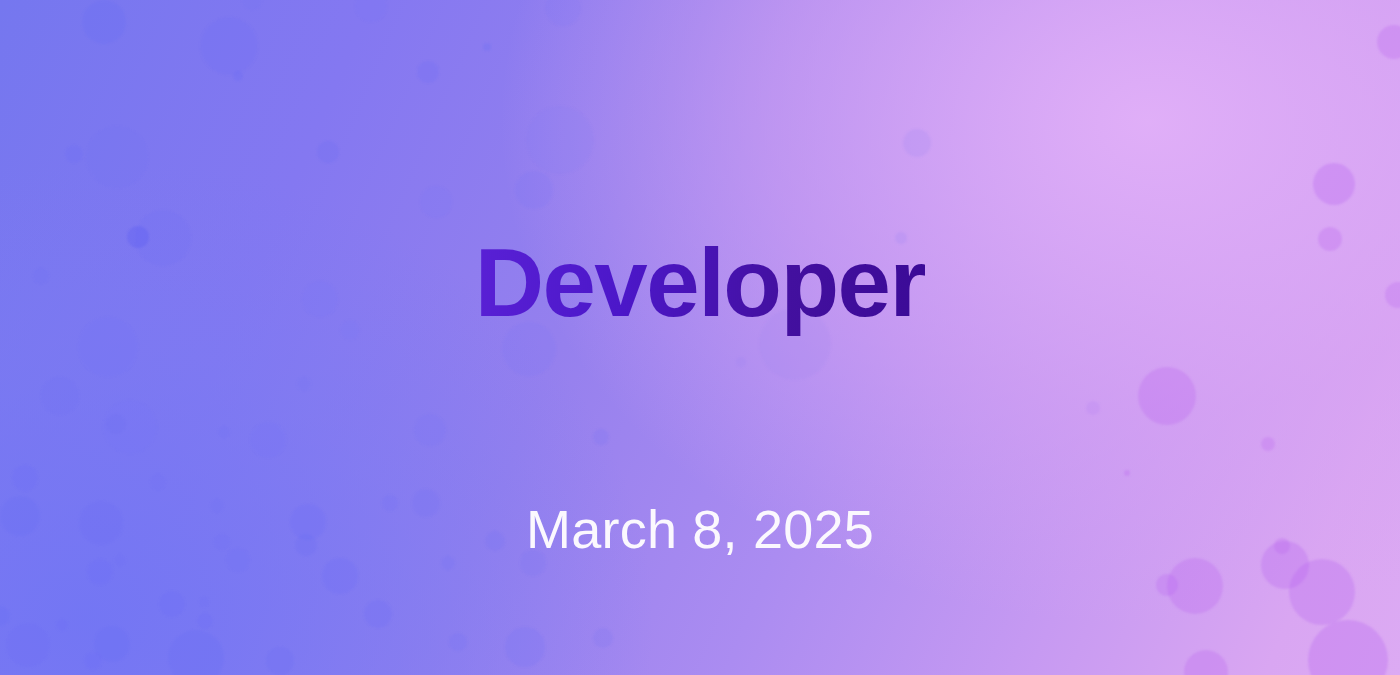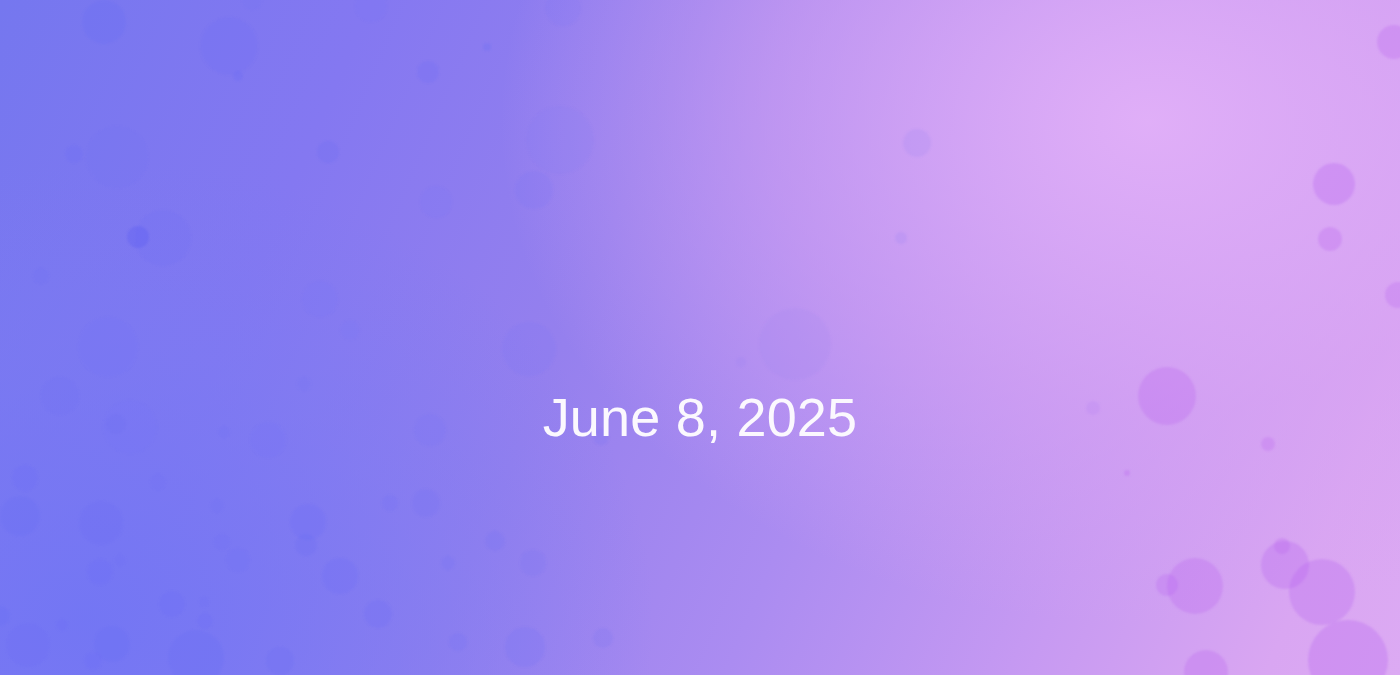--- a/index.html
+++ b/index.html
@@ -171,17 +171,18 @@
         <circle cx="204" cy="602" r="5" fill="#6a6bf4" fill-opacity="0.18"></circle>
         <circle cx="320" cy="299" r="18" fill="#6a6bf4" fill-opacity="0.12"></circle>
         <circle cx="350" cy="330" r="10" fill="#6a6bf4" fill-opacity="0.12"></circle>
         <circle cx="224" cy="432" r="6" fill="#6a6bf4" fill-opacity="0.16"></circle>
         <circle cx="41" cy="276" r="8" fill="#6a6bf4" fill-opacity="0.16"></circle>
       </g>
   </svg>
 
   <div class="content">
     <h1 class="title">
+      <span class="title-line">Developer</span>
     </h1>
-    <p class="date">June 8, 2025</p>
+    <p class="date">March 8, 2025</p>
   </div>
 
 </div>
 
 </body></html>

